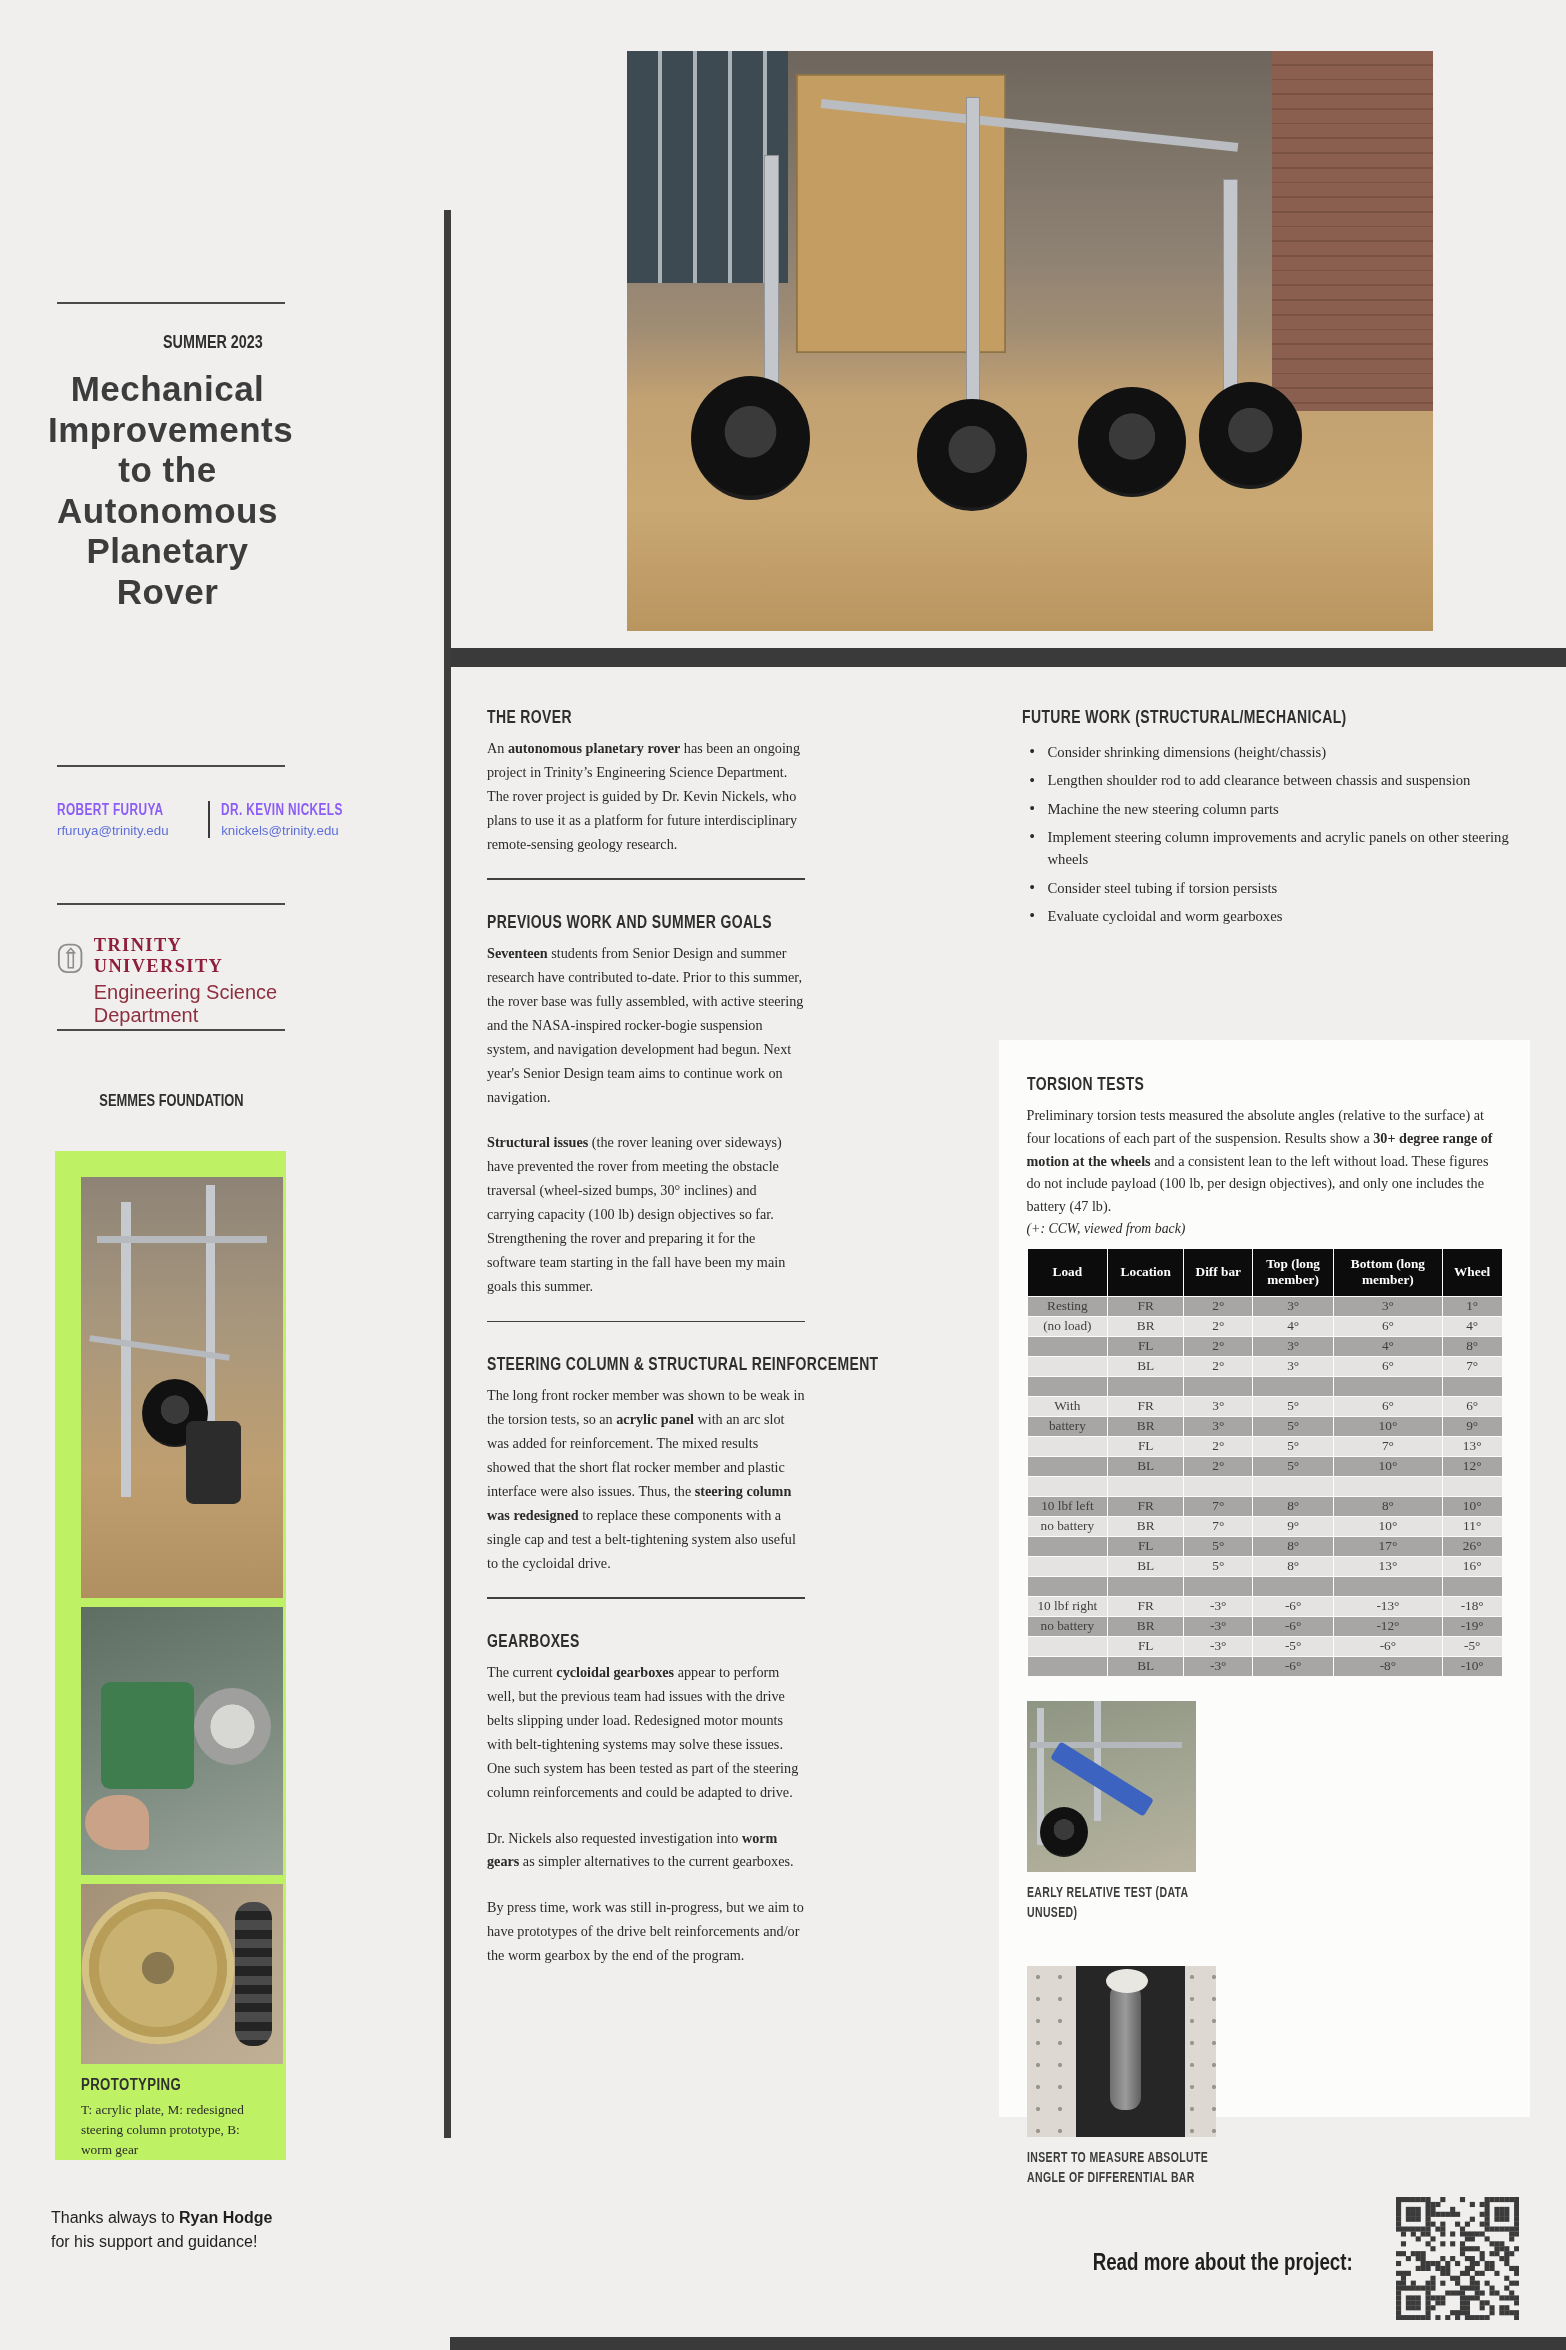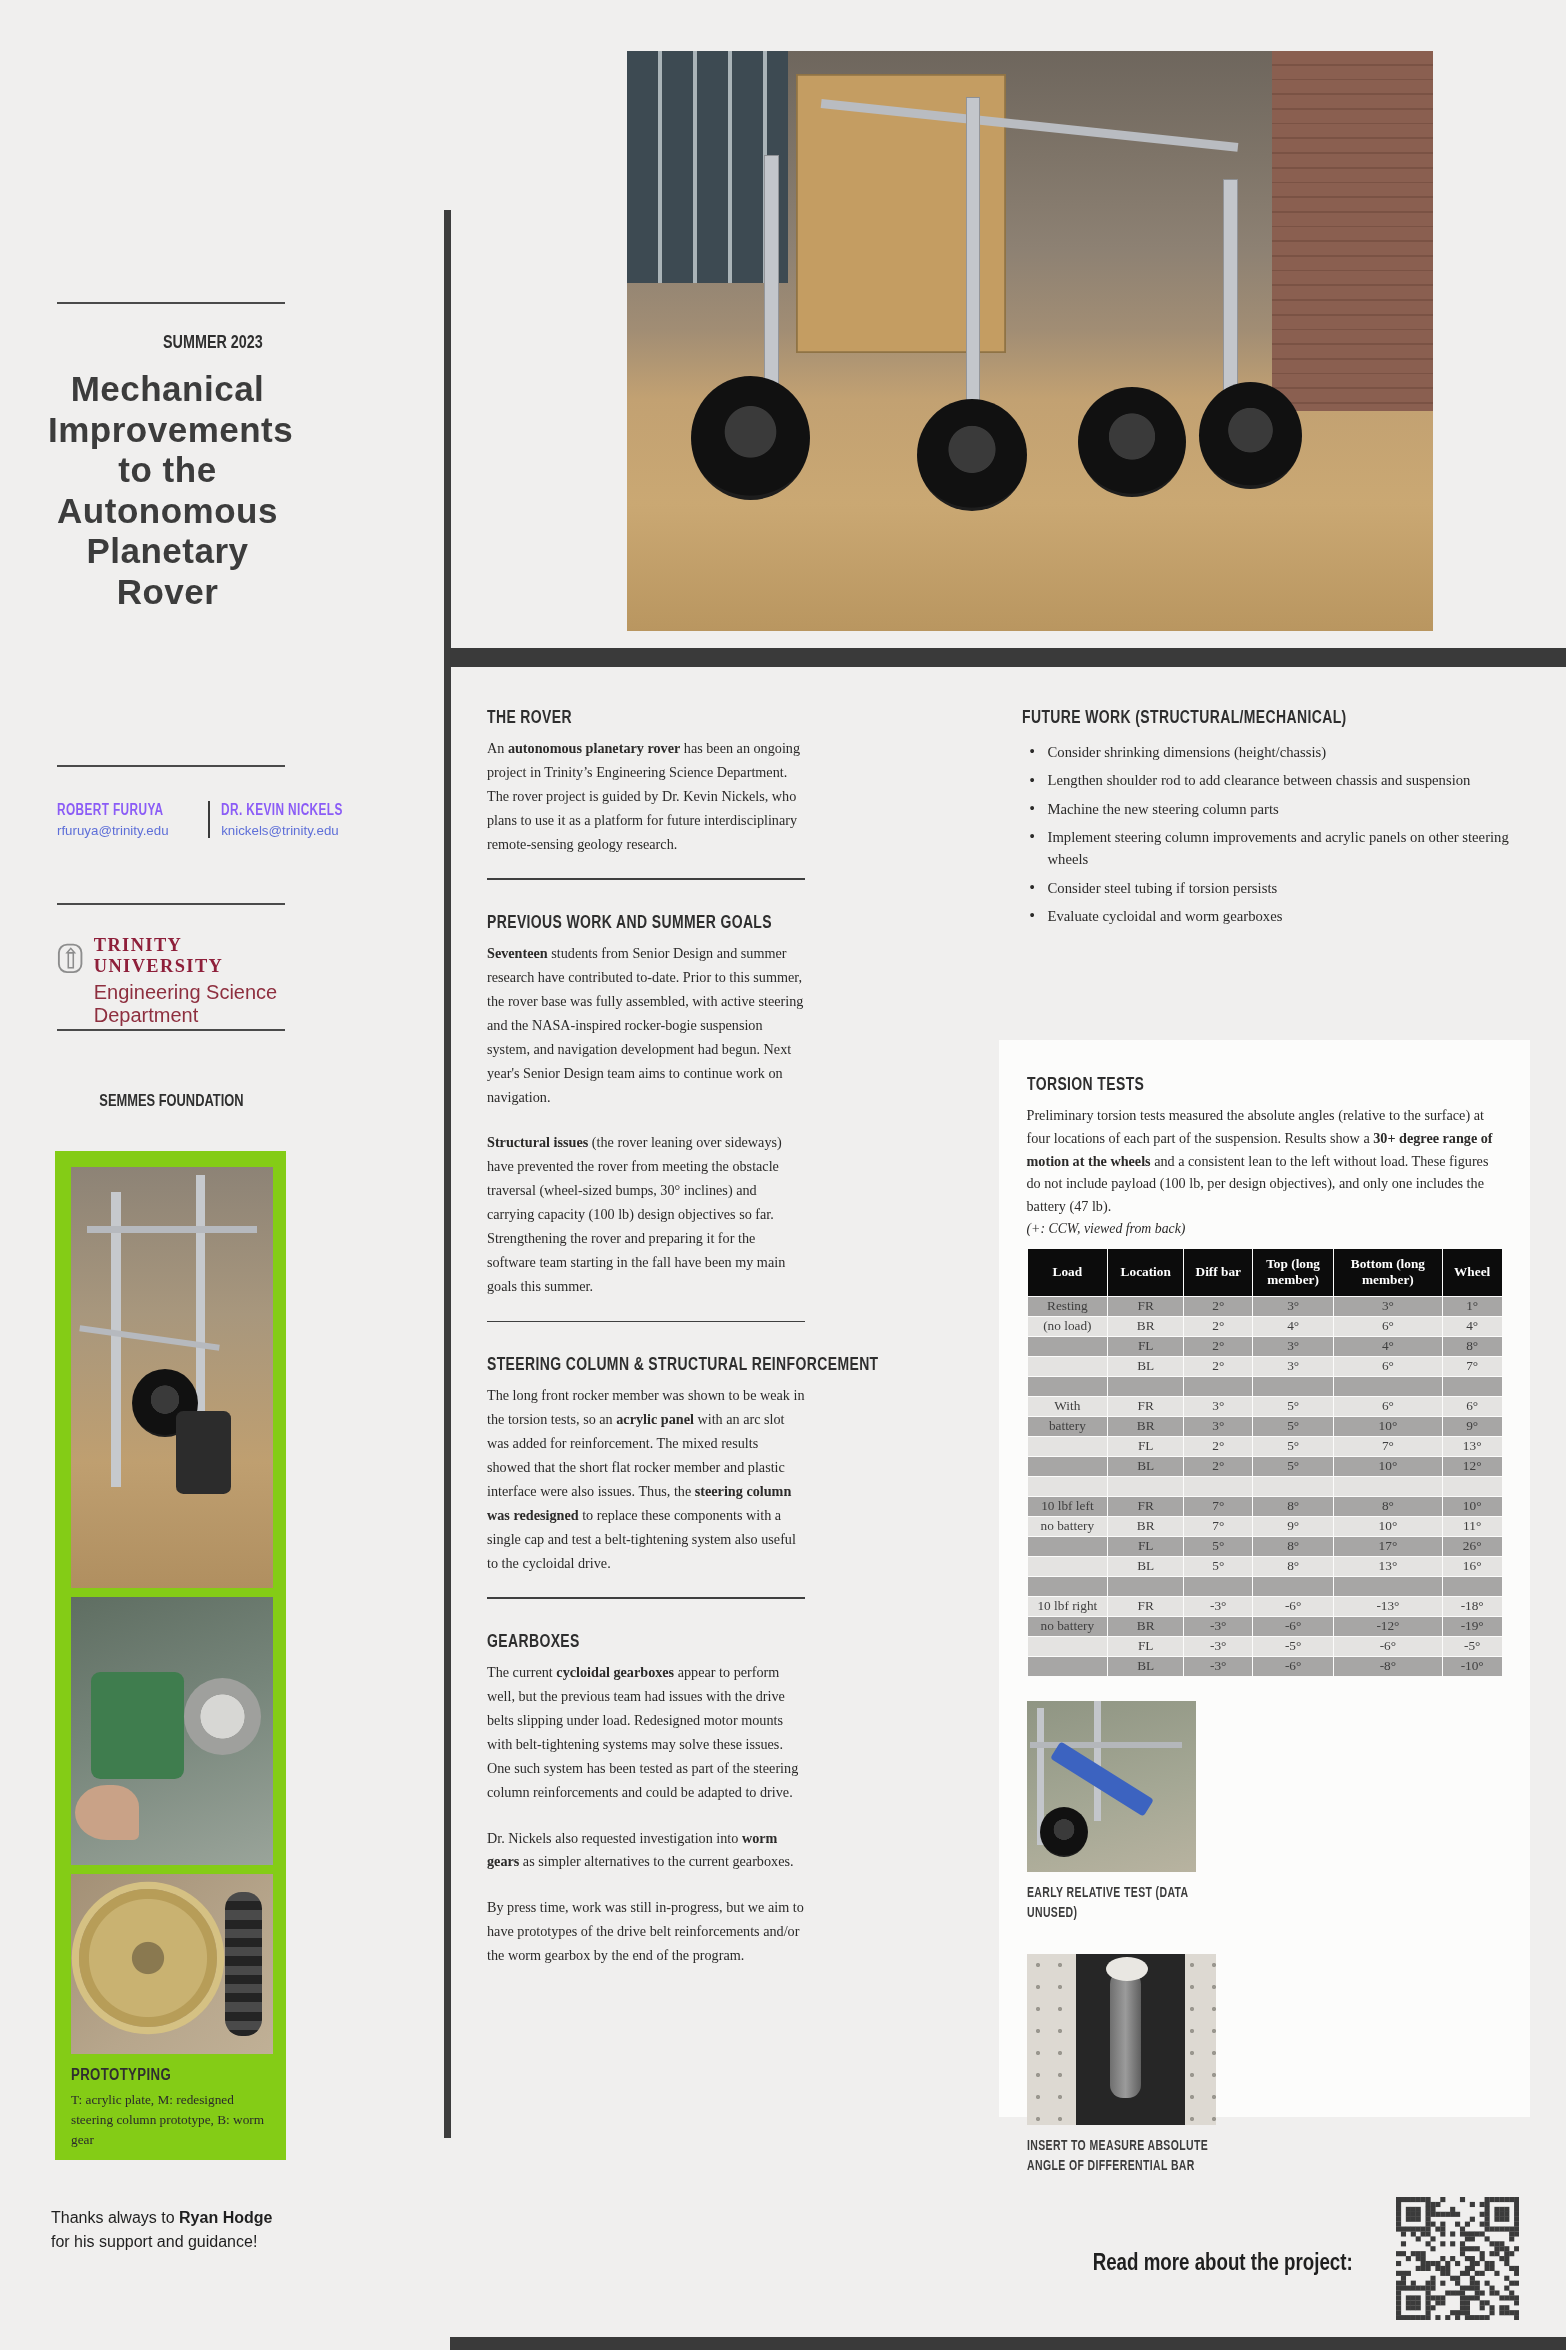--- a/index.html
+++ b/index.html
@@ -17,22 +17,22 @@
   .authors{left:57px;top:801px;width:287px;display:flex;}
   .author{padding-right:11px;}
   .author+.author{border-left:2.8px solid #3a3a3a;padding-left:11px;}
   .author .nm{font-size:15.6px;font-weight:700;color:#8b5cf6;white-space:nowrap;}
   .author .em{font-size:13.3px;color:#5e6fd8;margin-top:3.7px;}
   .trinity{left:57px;top:935px;width:239px;display:flex;align-items:flex-start;}
   .trin-txt .tu{font-family:"Liberation Serif",serif;font-weight:700;font-size:18.4px;
                 letter-spacing:1.4px;color:#8e1f3a;}
   .trin-txt .dept{font-size:20px;color:#8e2f3f;margin-top:3.7px;}
   .semmes{left:57px;top:1091px;width:228px;text-align:center;font-size:16.5px;color:#2f2f2f;}
-  .sidecard{left:55px;top:1151px;width:231px;height:1009px;background:#84cc16;box-sizing:border-box;
-            padding:16px;}
+  .sidecard{left:55px;top:1151px;width:231px;height:1009px;background:#bef264;box-sizing:border-box;
+            padding:26px;}
   .sphoto{width:202px;position:relative;overflow:hidden;margin-bottom:9.2px;}
   .proto-h{font-size:17.4px;color:#2f2f2f;margin-top:5.5px;}
   .proto-cap{font-family:"Liberation Serif",serif;font-size:13.3px;line-height:1.5;margin-top:5.5px;color:#2b2b2b;}
   .thanks{left:51px;top:2206px;width:239px;text-align:left;font-size:16px;line-height:1.5;color:#1f1f1f;}
   
   .vline{left:444px;top:210px;width:7.3px;height:1928px;background:#3d3d3d;}
   .hbar{left:450px;top:648px;width:1117px;height:19px;background:#3a3a3a;}
   .bbar{left:450px;top:2337px;width:1117px;height:13.8px;background:#3a3a3a;}
   
   .hero{left:627px;top:51px;width:806px;height:580px;background:linear-gradient(180deg,#6e665d 0%,#7e7468 18%,#8d8173 34%,#a18d74 48%,#c2a172 60%,#caa873 78%,#b99660 100%);}
@@ -386,21 +386,21 @@
       <div style="width:169px;">
         <div class="sphoto" style="width:169px;height:171px;margin:0;background:linear-gradient(165deg,#8f9583 0%,#a4a794 55%,#b8b3a0 100%);">
           <div class="ph" style="left:6%;top:4%;width:7.3px;height:80%;background:#c3c6cb;"></div>
           <div class="ph" style="left:40%;top:0;width:7.3px;height:70%;background:#c3c6cb;"></div>
           <div class="ph" style="left:2%;top:24%;width:90%;height:6.4px;background:#b4b7bb;"></div>
           <div class="ph" style="left:12%;top:40%;width:110px;height:20px;background:#3c63c0;transform:rotate(32deg);border-radius:3.7px;"></div>
           <div class="wheel" style="left:8%;top:62%;width:48px;height:50px;"></div>
         </div>
         <div class="tcaption"><span class="cond" style="white-space:normal;display:inline-block;width:130%;">EARLY RELATIVE TEST (DATA UNUSED)</span></div>
       </div>
-      <div style="width:189px;">
+      <div style="width:189px;margin-top:12px;">
         <div class="sphoto" style="width:189px;height:171px;margin:0;background:#ddd9d2;background-image:radial-gradient(circle,#9a978f 1.8px,transparent 2.4px);background-size:22px 22px;">
           <div class="ph" style="left:26%;top:0;width:58%;height:100%;background:#262626;"></div>
           <div class="ph" style="left:44%;top:10%;width:31px;height:74%;background:linear-gradient(90deg,#6f6f6f,#9b9b9b,#5f5f5f);border-radius:13px;"></div>
           <div class="ph" style="left:42%;top:2%;width:42px;height:24px;border-radius:50%;background:#e9e7e2;"></div>
         </div>
         <div class="tcaption"><span class="cond" style="white-space:normal;display:inline-block;width:130%;">INSERT TO MEASURE ABSOLUTE ANGLE OF DIFFERENTIAL BAR</span></div>
       </div>
     </div>
   </div>
 

